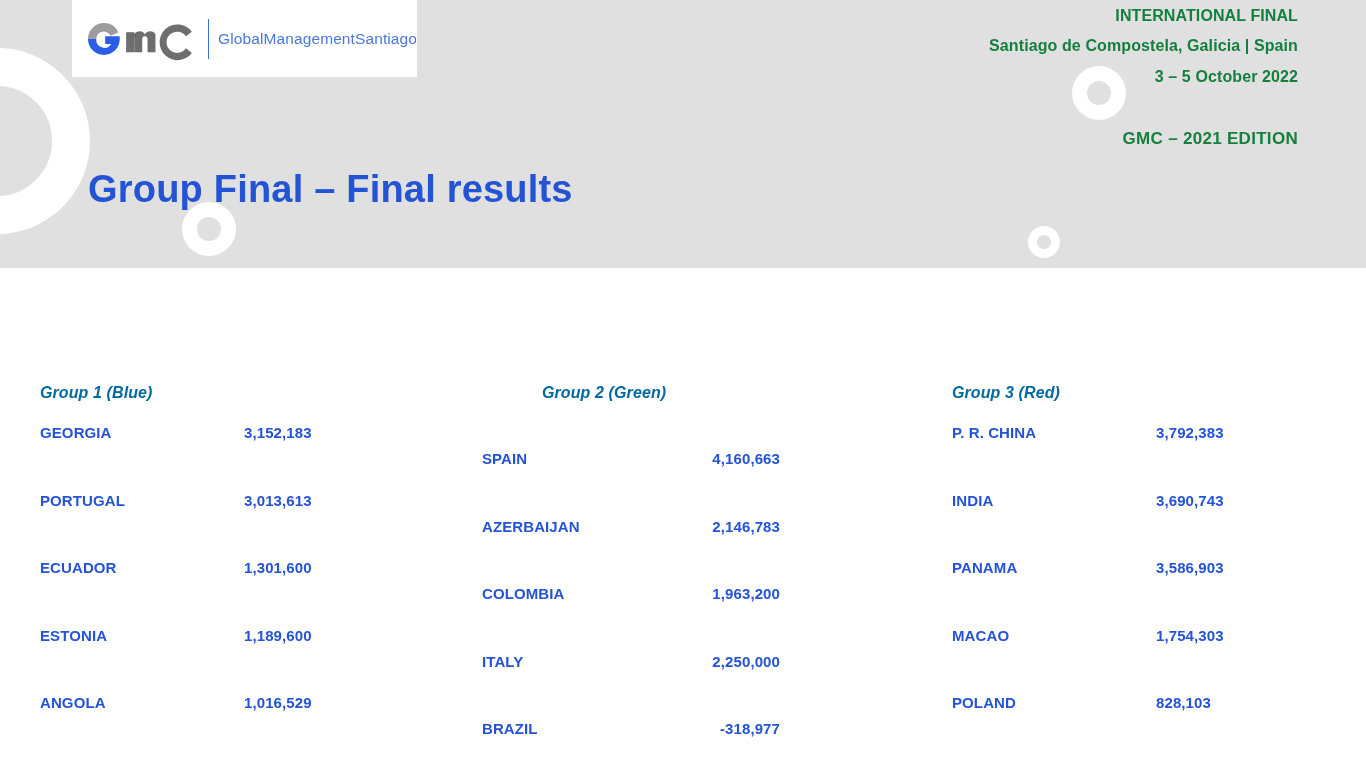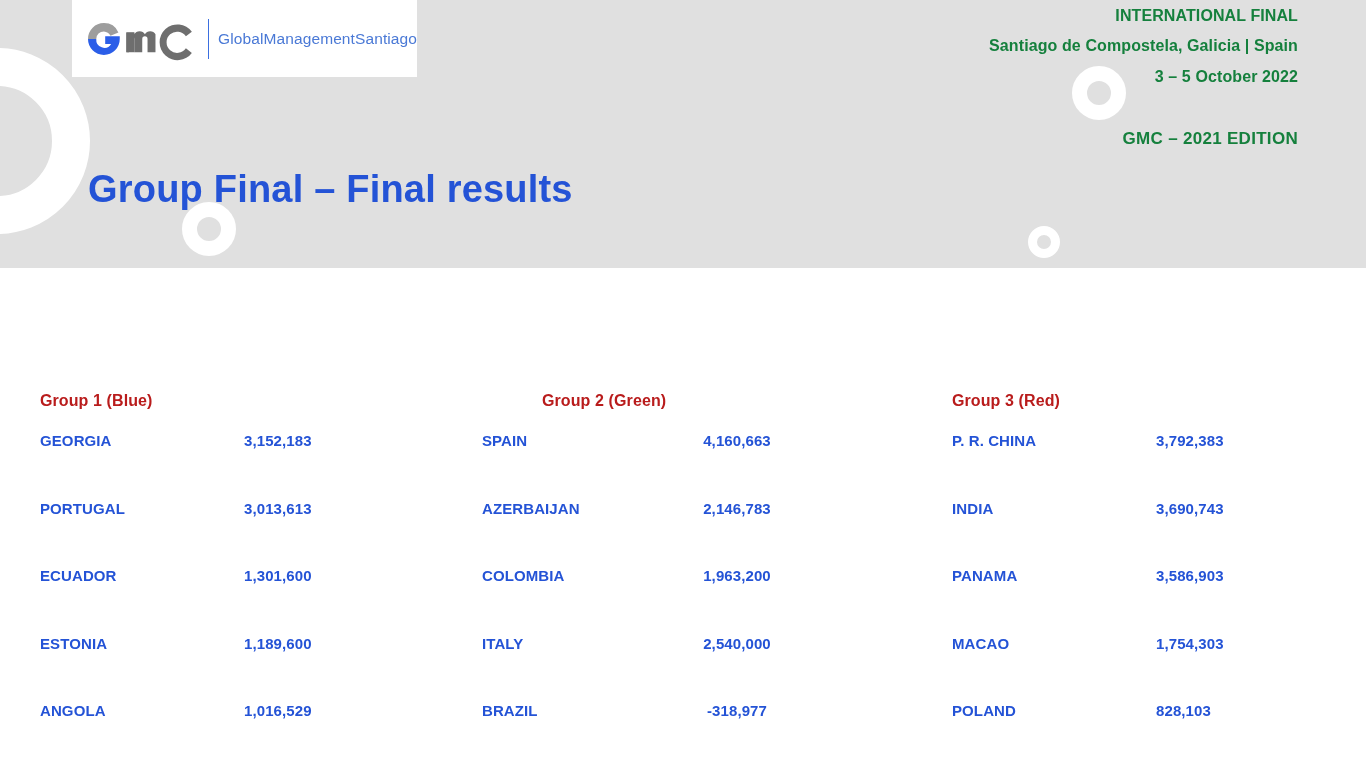--- a/index.html
+++ b/index.html
@@ -132,24 +132,25 @@
     position: absolute;
     top: 116px;
   }
   #group-0 { left: 40px;  width: 340px; }
   #group-1 { left: 482px; width: 340px; }
   #group-2 { left: 952px; width: 340px; }
 
   .group-heading {
     font-size: 16px;
     font-weight: bold;
-    color: #b91c1c;
-    margin: 8px 0 22px 0;
+    color: #0369a1;
+    margin: 0 0 22px 0;
     letter-spacing: 0.1px;
     white-space: nowrap;
+    font-style: italic;
   }
   #group-0 .group-heading { margin-left: 0; }
   #group-1 .group-heading { margin-left: 60px; }
   #group-2 .group-heading { margin-left: 0; }
 
   .group-rows {
     display: flex;
     flex-direction: column;
     gap: 40px;
   }
@@ -163,21 +164,21 @@
     letter-spacing: 0.1px;
   }
   .team-name { white-space: nowrap; }
   .team-score { white-space: nowrap; }
 
   
   #group-0 .team-name  { width: 204px; }
   #group-0 .team-score { text-align: left; }
 
   #group-1 .team-name  { width: 212px; }
-  #group-1 .team-score { width: 86px; text-align: center; }
+  #group-1 .team-score { width: 86px; text-align: right; margin-top: 26px; }
 
   #group-2 .team-name  { width: 204px; }
   #group-2 .team-score { text-align: left; }
 </style>
 </head>
 <body>
 
 <div id="header-band">
 
   <div class="ring" id="ring-large-left"></div>
@@ -252,21 +253,21 @@
       <div class="result-row">
         <span class="team-name">AZERBAIJAN</span>
         <span class="team-score">2,146,783</span>
       </div>
       <div class="result-row">
         <span class="team-name">COLOMBIA</span>
         <span class="team-score">1,963,200</span>
       </div>
       <div class="result-row">
         <span class="team-name">ITALY</span>
-        <span class="team-score">2,540,000</span>
+        <span class="team-score">2,250,000</span>
       </div>
       <div class="result-row">
         <span class="team-name">BRAZIL</span>
         <span class="team-score">-318,977</span>
       </div>
     </div>
   </div>
 
   <div class="group" id="group-2">
     <div class="group-heading">Group 3 (Red)</div>

